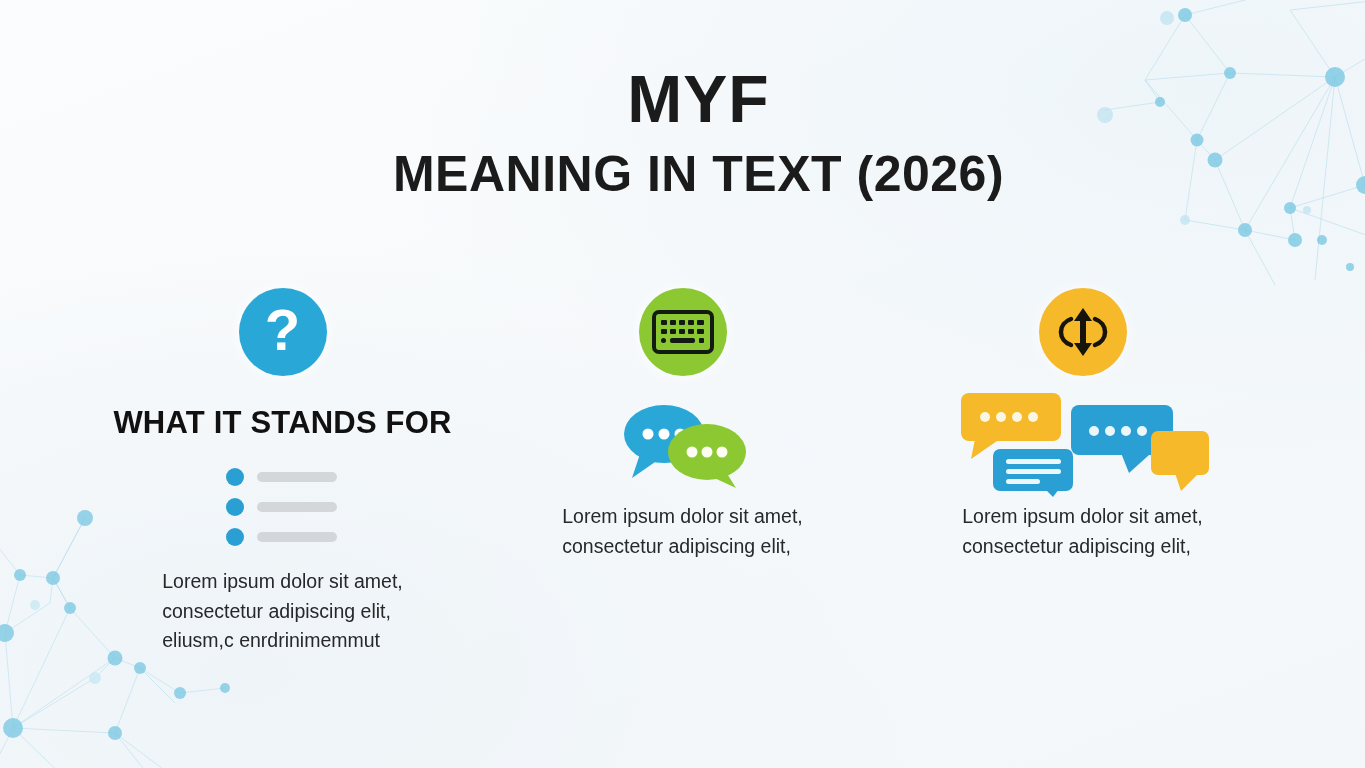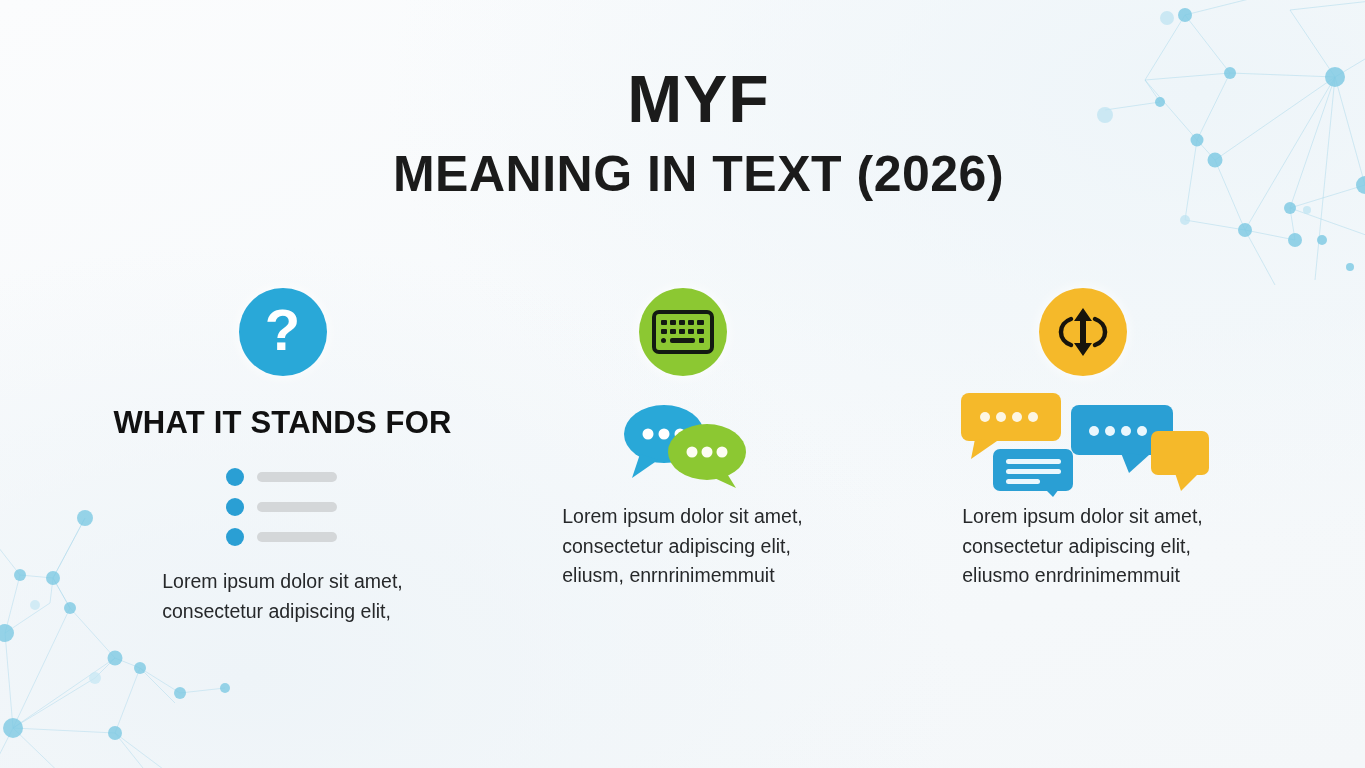--- a/index.html
+++ b/index.html
@@ -201,20 +201,21 @@
             <circle cx="12" cy="43" r="9" fill="#2a9fd4"></circle>
             <rect x="34" y="38" width="80" height="10" rx="5" fill="#d4d7d9"></rect>
             <circle cx="12" cy="73" r="9" fill="#2a9fd4"></circle>
             <rect x="34" y="68" width="80" height="10" rx="5" fill="#d4d7d9"></rect>
           </g>
         </svg>
       </div>
       <div class="col-body">
         <span class="ln">Lorem ipsum dolor sit amet,</span>
         <span class="ln">consectetur adipiscing elit,</span>
+        <span class="ln">eliusm,c enrdrinimemmut</span>
       </div>
     </div>
 
     <div class="col">
       <div class="icon-circle green">
         <svg width="62" height="44" viewBox="0 0 62 44">
           <rect x="2" y="2" width="58" height="40" rx="5" fill="none" stroke="#131a12" stroke-width="4"></rect>
           <g fill="#131a12">
             <rect x="9" y="10" width="6" height="5" rx="1"></rect>
             <rect x="18" y="10" width="6" height="5" rx="1"></rect>
@@ -252,21 +253,20 @@
               <circle cx="84" cy="56" r="5.5"></circle>
               <circle cx="99" cy="56" r="5.5"></circle>
               <circle cx="114" cy="56" r="5.5"></circle>
             </g>
           </g>
         </svg>
       </div>
       <div class="col-body">
         <span class="ln">Lorem ipsum dolor sit amet,</span>
         <span class="ln">consectetur adipiscing elit,</span>
-        <span class="ln">eliusm, enrnrinimemmuit</span>
       </div>
     </div>
 
     <div class="col">
       <div class="icon-circle yellow">
         <svg width="58" height="54" viewBox="0 0 58 54">
           <path d="M29 3 L38 16 L32 16 L32 38 L38 38 L29 51 L20 38 L26 38 L26 16 L20 16 Z" fill="#17140c"></path>
           <path d="M17 14 A16 14 0 0 0 17 40" fill="none" stroke="#17140c" stroke-width="4.5" stroke-linecap="round"></path>
           <path d="M41 14 A16 14 0 0 1 41 40" fill="none" stroke="#17140c" stroke-width="4.5" stroke-linecap="round"></path>
         </svg>
@@ -308,18 +308,17 @@
 
           <g>
             <rect x="198" y="44" width="58" height="44" rx="7" fill="#f5b92a"></rect>
             <path d="M222 86 L228 104 L244 88 Z" fill="#f5b92a"></path>
           </g>
         </svg>
       </div>
       <div class="col-body">
         <span class="ln">Lorem ipsum dolor sit amet,</span>
         <span class="ln">consectetur adipiscing elit,</span>
-        <span class="ln">eliusmo enrdrinimemmuit</span>
       </div>
     </div>
 
   </div>
 </div>
 
 </body></html>

